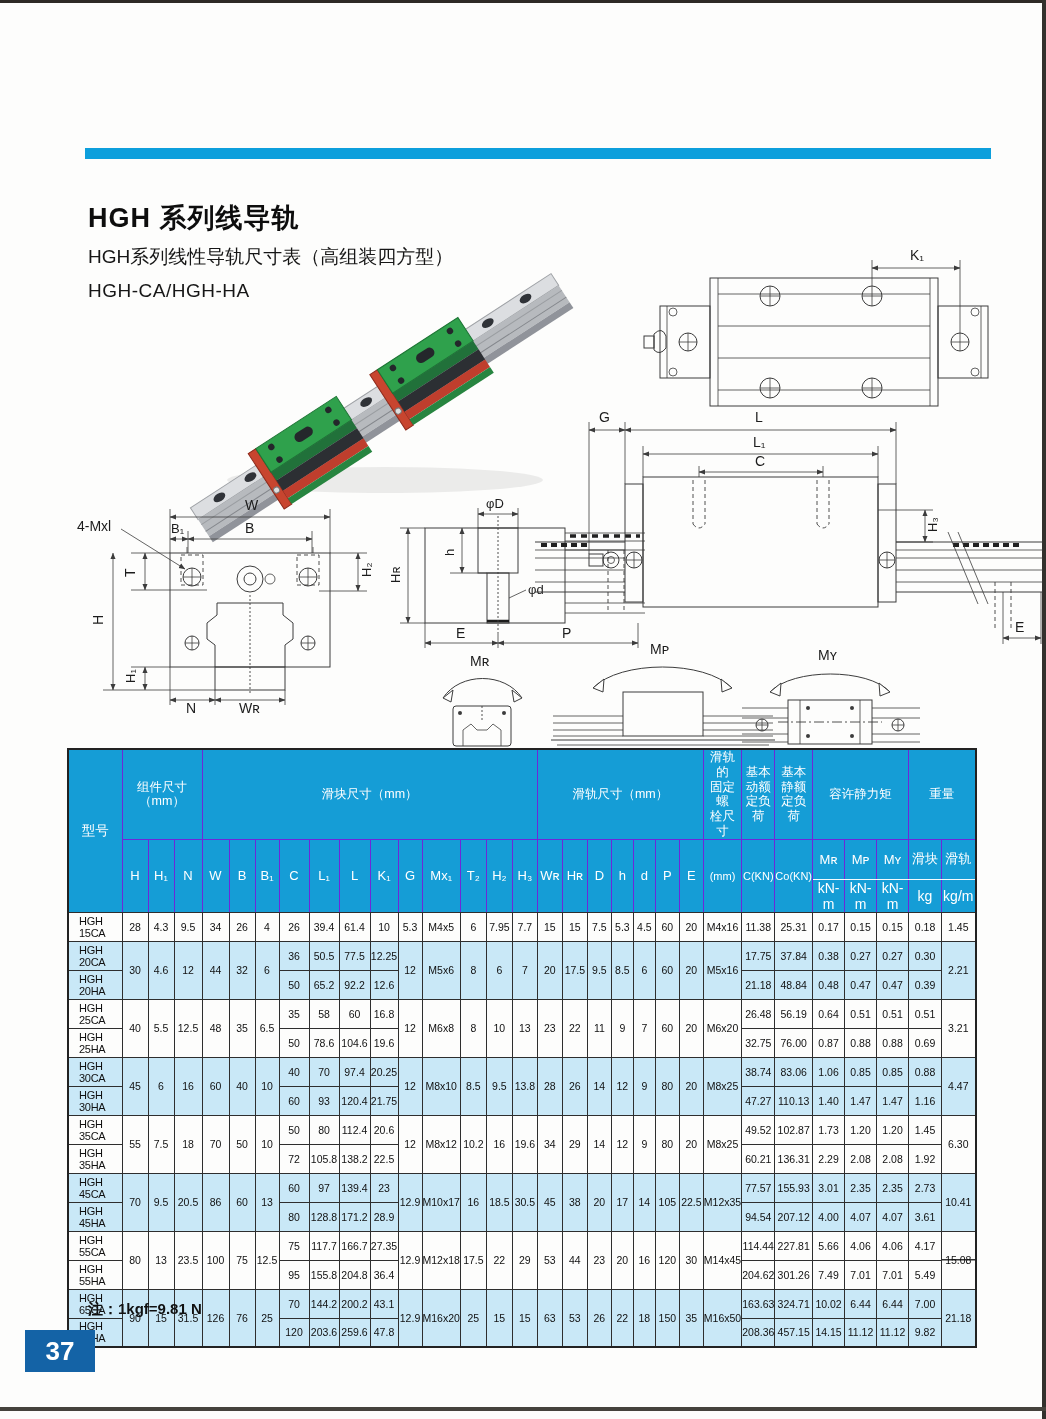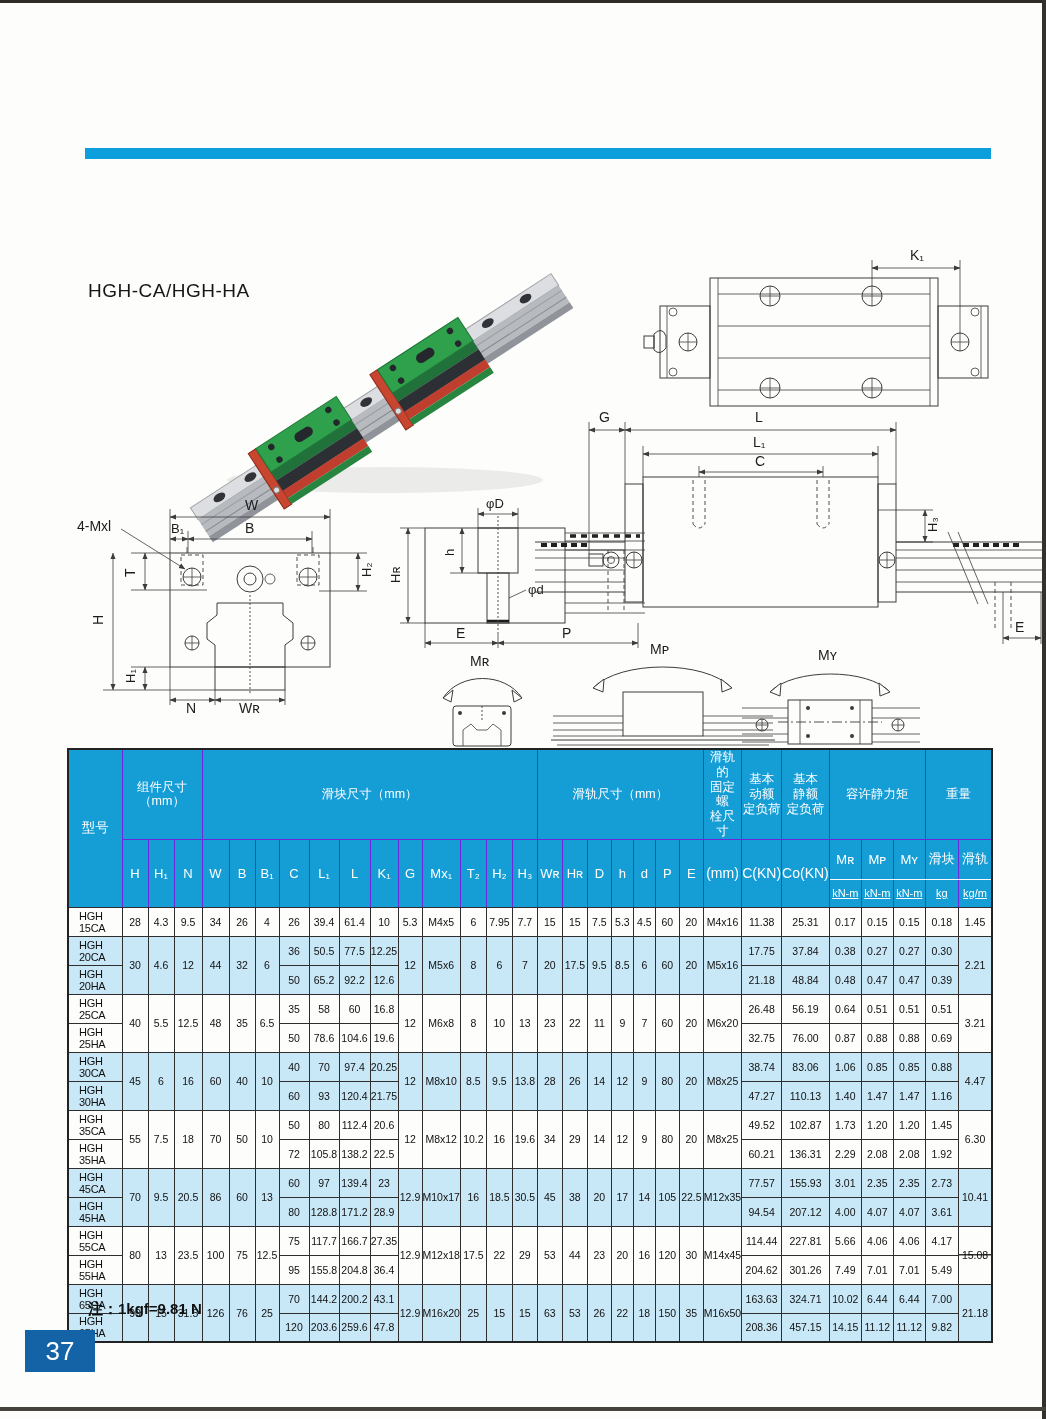--- a/index.html
+++ b/index.html
@@ -14,31 +14,31 @@
   .abs{position:absolute;}
   .edge-top{left:0;top:0;width:100%;height:3px;background:#2e2a26;}
   .edge-right{right:0;top:0;width:4px;height:100%;background:#33312d;}
   .edge-bottom{left:0;top:1407px;width:100%;height:4px;background:#45423c;}
   .topbar{left:85px;top:148px;width:906px;height:11px;background:var(--barblue);}
   .title{left:88px;top:200px;font-size:27px;font-weight:bold;color:#0d0d0d;letter-spacing:1px;}
   .subtitle{left:88px;top:244px;font-size:19px;color:#161616;}
   .modelline{left:88px;top:280px;font-size:19px;color:#161616;letter-spacing:.5px;}
   .note{left:88px;top:1300px;font-size:15px;color:#111;font-weight:bold;}
   .pagenum{left:25px;top:1330px;width:70px;height:42px;background:var(--pageblue);color:#fff;
-           font-size:26px;display:flex;align-items:center;justify-content:center;}
+           font-size:26px;display:flex;align-items:center;justify-content:center;font-weight:bold;}
   
   #spec-table{position:absolute;left:67px;top:748px;border-collapse:collapse;table-layout:fixed;border:2px solid #222;}
   #spec-table th{background:var(--hdrblue);color:#fff;font-weight:normal;border:1px solid #6d28d9;
                  white-space:pre-line;font-size:13px;padding:0;text-align:center;}
   #spec-table .hr0 th{height:52px;font-size:12.5px;line-height:1.18;}
   #spec-table .hr0 th:first-child{border-bottom-color:#2e2e2e;font-size:13.5px;}
   #spec-table .hr1 th{height:40px;border-bottom-color:#2e2e2e;}
   #spec-table .hr1 th.u{border-bottom-color:#f2fafe;}
-  #spec-table .hr1 th.sm{font-size:14px;}
-  #spec-table .hr2 th{height:28px;font-size:11px;border-bottom-color:#2e2e2e;text-decoration:underline;}
+  #spec-table .hr1 th.sm{font-size:11px;}
+  #spec-table .hr2 th{height:28px;font-size:14px;border-bottom-color:#2e2e2e;}
   #spec-table td{border:1px solid #2e2e2e;font-size:10.5px;text-align:center;color:#101010;padding:0;background:#fdfdfc;}
   #spec-table tbody tr{height:29px;}
   #spec-table tr.alt td{background:var(--rowblue);}
   #spec-table td.model{text-align:left;padding-left:10px;font-size:11px;letter-spacing:-.3px;}
   #spec-table td.struck{background-image:linear-gradient(#333,#333);background-size:110% 1.5px;
                         background-position:center;background-repeat:no-repeat;}
   
   svg{overflow:visible;}
   .dln{stroke:#3c3c3c;stroke-width:1;fill:none;}
   .dlt{stroke:#3c3c3c;stroke-width:.8;fill:none;}
@@ -49,20 +49,22 @@
 </style>
 </head>
 <body>
 
 <div class="page">
   <div class="abs edge-top"></div>
   <div class="abs edge-right"></div>
   <div class="abs edge-bottom"></div>
   <div class="abs topbar"></div>
 
+  <div class="abs title">HGH 系列线导轨</div>
+  <div class="abs subtitle">HGH系列线性导轨尺寸表（高组装四方型）</div>
   <div class="abs modelline">HGH-CA/HGH-HA</div>
 
   <svg width="0" height="0" class="abs">
     <defs>
       <marker id="ar" viewBox="0 0 10 10" refX="9.5" refY="5" markerWidth="8" markerHeight="8" orient="auto-start-reverse">
         <path d="M0,1 L10,5 L0,9 z" fill="#3c3c3c"></path>
       </marker>
     </defs>
   </svg>
 

